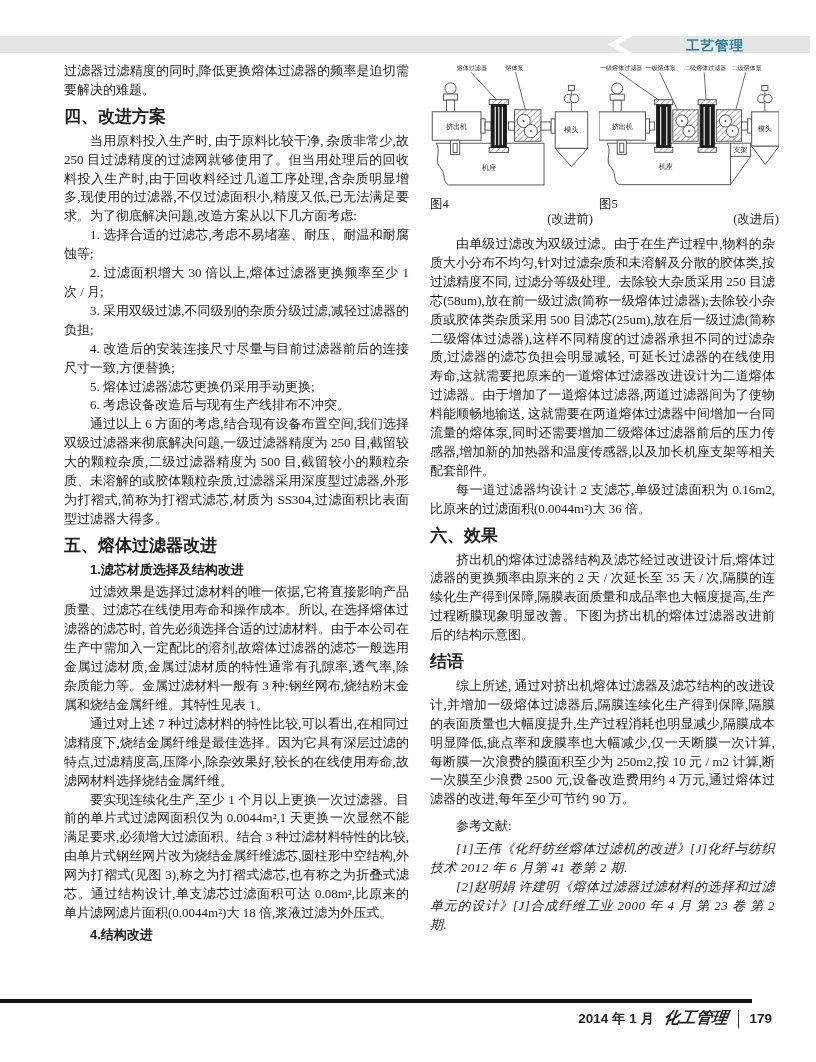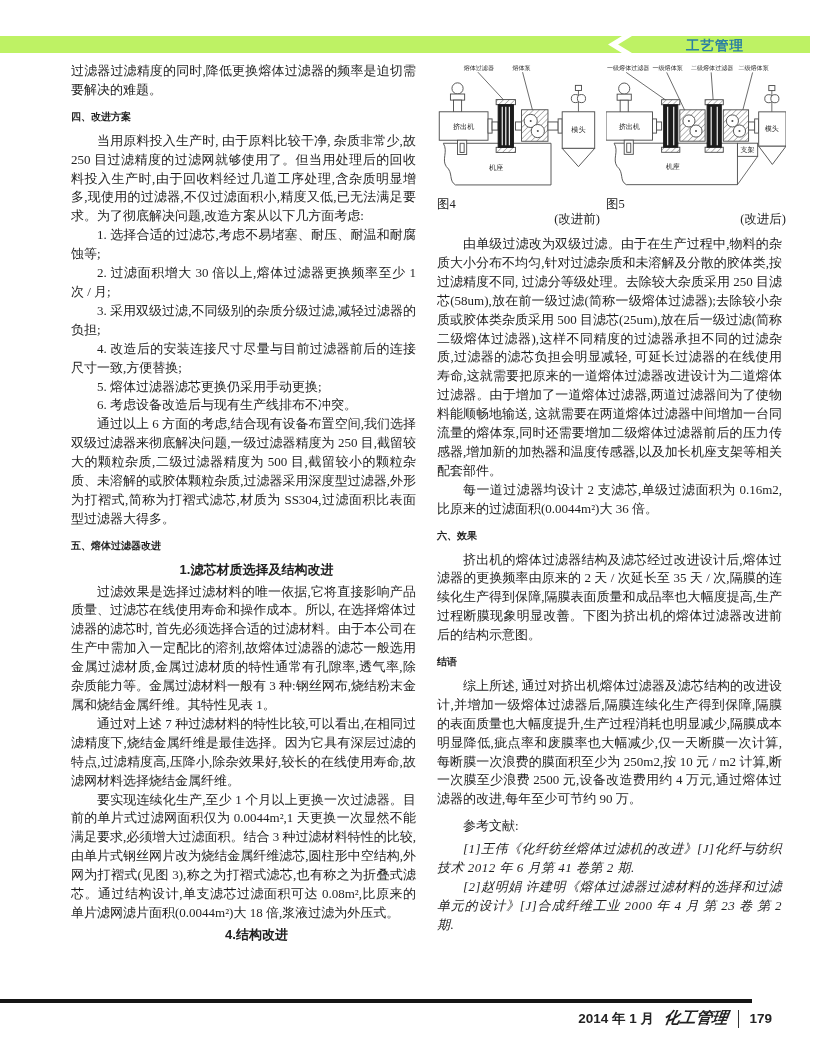--- a/index.html
+++ b/index.html
@@ -6,43 +6,43 @@
   html,body { background:#e9e9e9; }
   .page {
     position:relative; width:816px; height:1062px; margin:0 auto;
     background:#ffffff; overflow:hidden;
     font-family:"Liberation Serif","DejaVu Serif",serif;
     color:#1f1f1f;
   }
   
   .band {
     position:absolute; top:36px; left:0; width:810px; height:17px;
-    background:#bef264;
+    background:#e5e5e5;
   }
   .band .chev {
     position:absolute; right:178px; top:0; width:24px; height:17px; background:#ffffff;
     clip-path:polygon(58% 0, 100% 0, 42% 50%, 100% 100%, 58% 100%, 0% 50%);
   }
   .band .tag {
     position:absolute; right:66px; top:1px;
     font-family:"Liberation Sans","DejaVu Sans",sans-serif;
     font-weight:bold; font-size:13.5px; letter-spacing:1px; color:#2b7fa3;
   }
   
-  .content { position:absolute; top:62px; left:71px; width:712px; display:flex; gap:21px; }
+  .content { position:absolute; top:62px; left:64px; width:712px; display:flex; gap:21px; }
   .col { width:345px; font-size:13px; line-height:18.9px; text-align:justify; }
   .col p { text-indent:2em; }
   .col p.noindent { text-indent:0; }
   h3.sec {
     font-family:"Liberation Sans","DejaVu Sans",sans-serif;
-    font-size:10px; font-weight:bold; margin:8px 0 5px 0; text-align:left;
+    font-size:17px; font-weight:bold; margin:8px 0 5px 0; text-align:left;
   }
   h4.sub {
     font-family:"Liberation Sans","DejaVu Sans",sans-serif;
-    font-size:13px; font-weight:bold; margin:3px 0 3px 0; text-indent:2em; text-align:center;
+    font-size:13px; font-weight:bold; margin:3px 0 3px 0; text-indent:2em; text-align:left;
   }
   .refhead { margin-top:8px; margin-bottom:4px; text-indent:0; }
   .ref { font-style:italic; letter-spacing:0.5px; }
   
   .figs { display:flex; gap:6px; margin-bottom:8px; }
   .figwrap { text-align:center; }
   .figwrap svg { display:block; }
   .figcap { font-size:12.5px; line-height:15px; margin-top:8px; text-align:left; }
   .figsub { font-size:12.5px; line-height:15px; text-align:right; }
   svg .ln { stroke:#4a4a4a; stroke-width:0.8; fill:none; }

